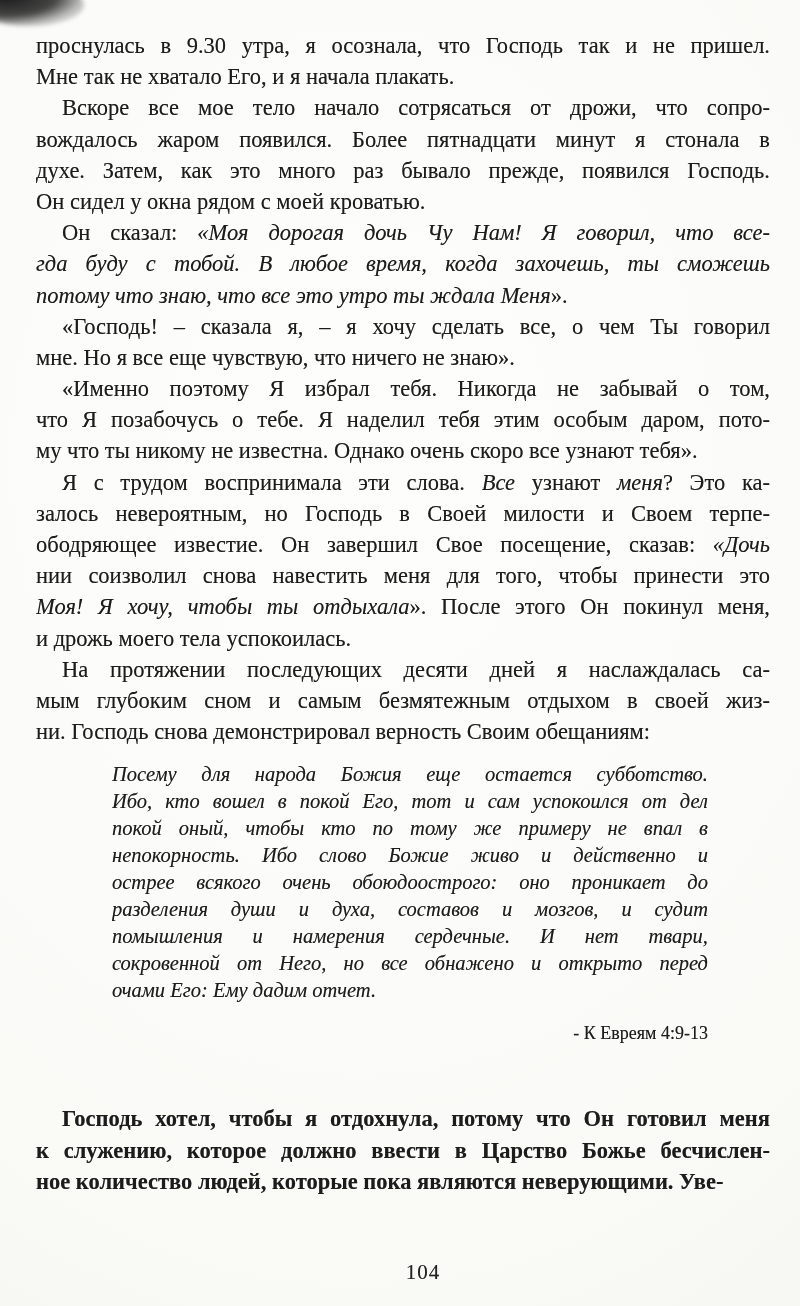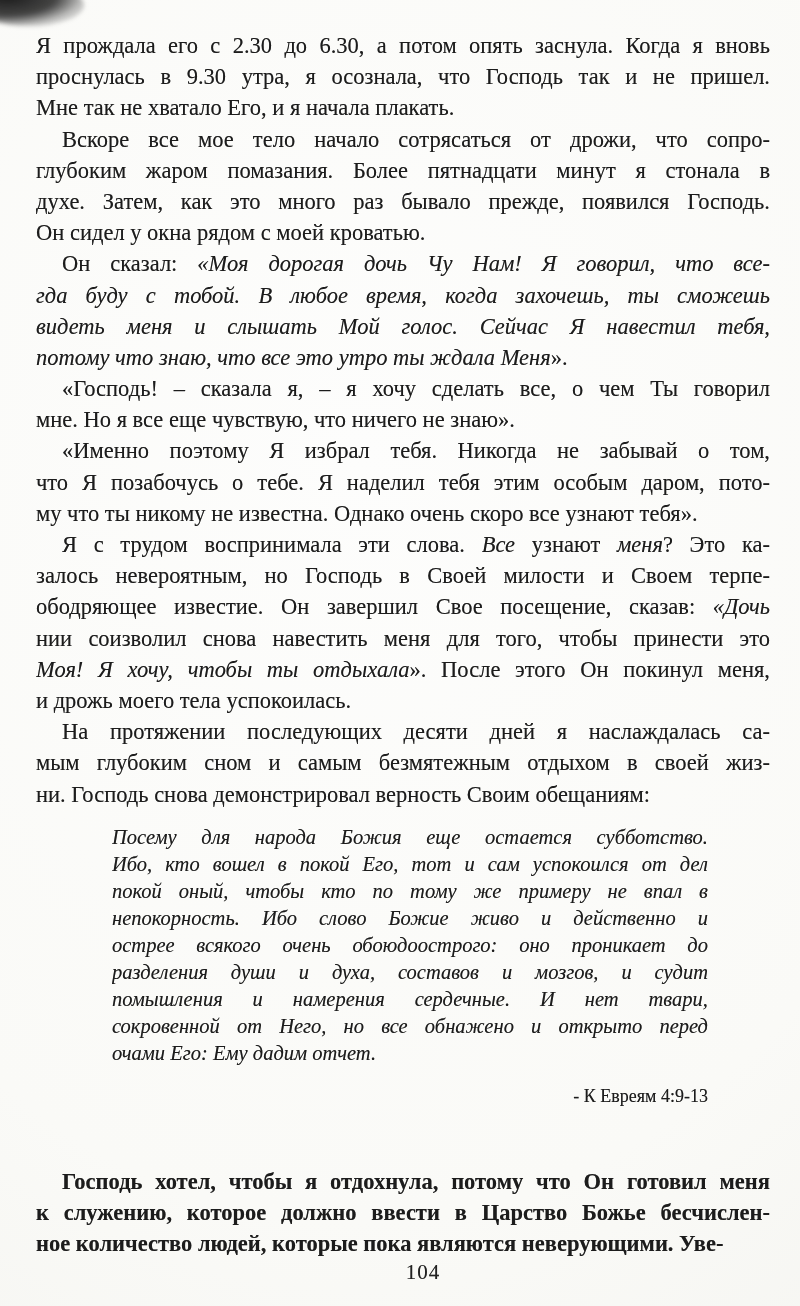--- a/index.html
+++ b/index.html
@@ -87,34 +87,32 @@
     margin-left: 46px;
   }
 </style>
 </head>
 <body>
 
 <div class="page">
   <div class="smudge"></div>
   <div class="text-block">
       <div class="para body">
-        <div class="line"><span>Я прождала его с 2.30 до 6.30, а потом опять заснула. Когда я вновь</span></div>
         <div class="line"><span>проснулась в 9.30 утра, я осознала, что Господь так и не пришел.</span></div>
         <div class="line last"><span>Мне так не хватало Его, и я начала плакать.</span></div>
       </div>
       <div class="para body">
         <div class="line indent"><span>Вскоре все мое тело начало сотрясаться от дрожи, что сопро-</span></div>
-        <div class="line"><span>глубоким жаром помазания. Более пятнадцати минут я стонала в</span></div>
+        <div class="line"><span>вождалось жаром появился. Более пятнадцати минут я стонала в</span></div>
         <div class="line"><span>духе. Затем, как это много раз бывало прежде, появился Господь.</span></div>
         <div class="line last"><span>Он сидел у окна рядом с моей кроватью.</span></div>
       </div>
       <div class="para body">
         <div class="line indent"><span>Он сказал: </span><span class="em">«Моя дорогая дочь Чу Нам! Я говорил, что все-</span></div>
         <div class="line"><span class="em">гда буду с тобой. В любое время, когда захочешь, ты сможешь</span></div>
-        <div class="line"><span class="em">видеть меня и слышать Мой голос. Сейчас Я навестил тебя,</span></div>
         <div class="line last"><span class="em">потому что знаю, что все это утро ты ждала Меня</span><span>».</span></div>
       </div>
       <div class="para body">
         <div class="line indent"><span>«Господь! – сказала я, – я хочу сделать все, о чем Ты говорил</span></div>
         <div class="line last"><span>мне. Но я все еще чувствую, что ничего не знаю».</span></div>
       </div>
       <div class="para body">
         <div class="line indent"><span>«Именно поэтому Я избрал тебя. Никогда не забывай о том,</span></div>
         <div class="line"><span>что Я позабочусь о тебе. Я наделил тебя этим особым даром, пото-</span></div>
         <div class="line last"><span>му что ты никому не известна. Однако очень скоро все узнают тебя».</span></div>

